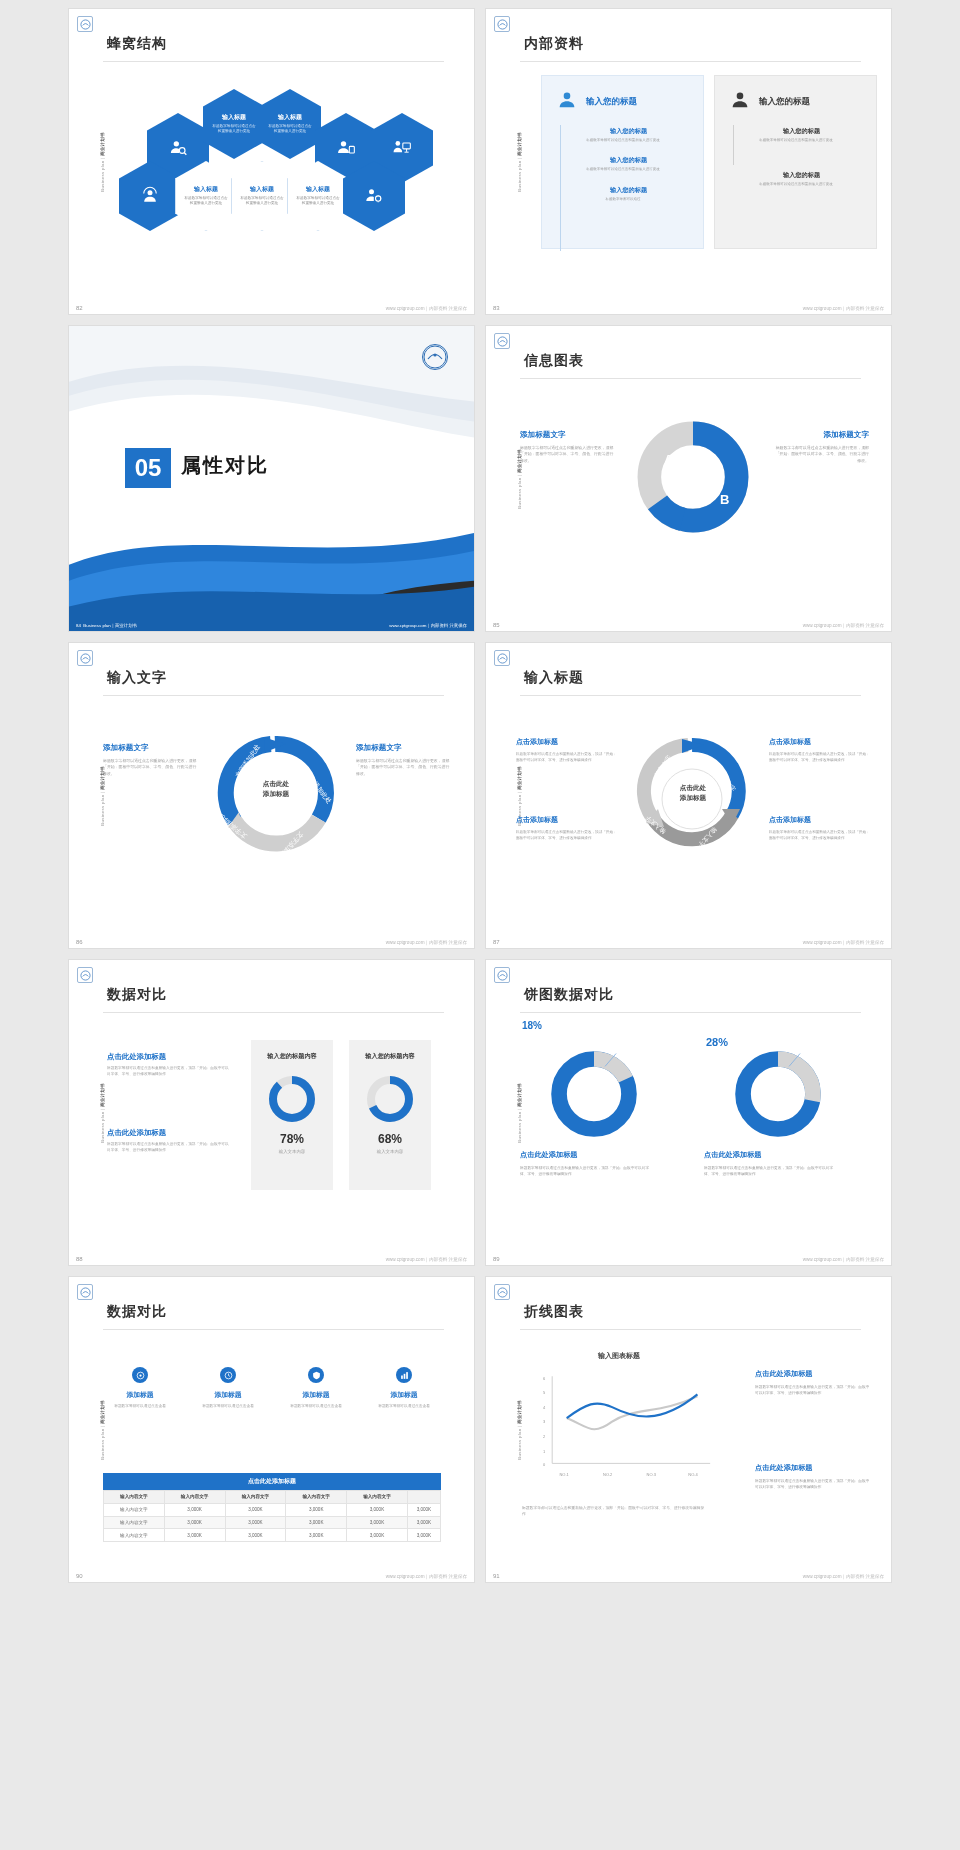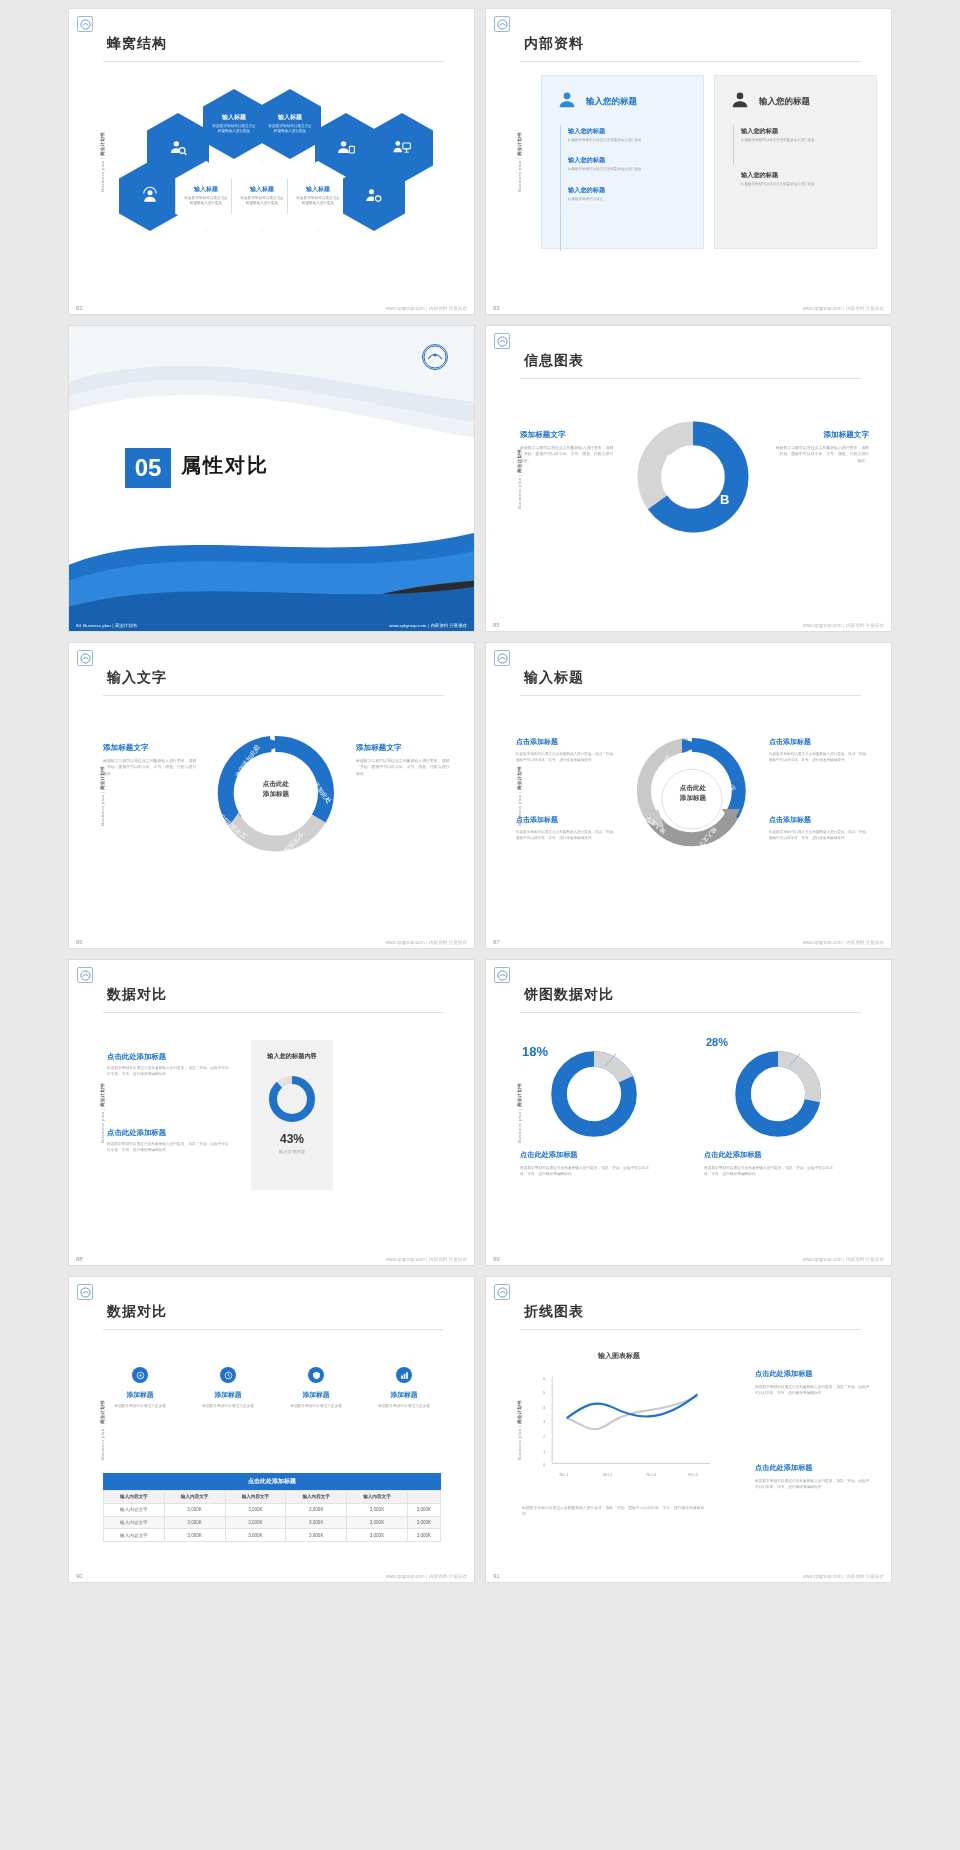--- a/index.html
+++ b/index.html
@@ -72,21 +72,21 @@
   .hex.blue { background:#1f72c8; color:#fff; }
   .hex.white { background:#fff; border:0; color:#1f72c8; }
   .hex .ht { font-size:6px; font-weight:bold; line-height:1.3; }
   .hex .hd { font-size:3.6px; line-height:1.45; color:#8a8a8a; margin-top:2px; padding:0 8px; }
   .hex.blue .hd { color:#d8e7f7; }
   .hexwrap { position:absolute; inset:0; }
   .hexicon svg { display:block; }
 
   
   .panel {
-    position:absolute; top:66px; width:163px; height:174px;
+    position:absolute; top:66px; width:163px; height:174px;text-align:center;
   }
   .panel.left { left:55px; background:#eef4fb; border:1px solid #dce8f5; }
   .panel.right { left:228px; background:#f1f1f1; border:1px solid #e4e4e4; }
   .panel .p-head {
     display:flex; align-items:center; gap:8px;
     padding:13px 14px 6px 14px;
   }
   .panel .p-head .p-title { font-size:8.5px; font-weight:bold; color:#1f72c8; }
   .panel.right .p-head .p-title { color:#3c3c3c; }
   .p-item { padding:6px 14px 0 14px; position:relative; }
@@ -490,21 +490,30 @@
       <div class="bt">点击此处添加标题</div>
       <div class="bb">标题数字等都可以通过点击和重新输入进行更改，顶部「开始」面板中可以对字体、字号、进行修改等编辑操作</div>
     </div>
 
     <div class="card88" style="left:182px;">
       <div class="c-t">输入您的标题内容</div>
       <svg width="50" height="50" viewBox="0 0 100 100" style="margin-top:13px;">
         <circle cx="50" cy="50" r="38" fill="none" stroke="#e0e0e0" stroke-width="16"></circle>
         <circle cx="50" cy="50" r="38" fill="none" stroke="#1f72c8" stroke-width="16" stroke-dasharray="210 239" transform="rotate(-90 50 50)"></circle>
       </svg>
-      <div class="c-pct">43%</div>
+      <div class="c-pct">78%</div>
+      <div class="c-sub">输入文本内容</div>
+    </div>
+    <div class="card88" style="left:280px;">
+      <div class="c-t">输入您的标题内容</div>
+      <svg width="50" height="50" viewBox="0 0 100 100" style="margin-top:13px;">
+        <circle cx="50" cy="50" r="38" fill="none" stroke="#e0e0e0" stroke-width="16"></circle>
+        <circle cx="50" cy="50" r="38" fill="none" stroke="#1f72c8" stroke-width="16" stroke-dasharray="162 239" transform="rotate(-90 50 50)"></circle>
+      </svg>
+      <div class="c-pct">68%</div>
       <div class="c-sub">输入文本内容</div>
     </div>
 
     <div class="footer">
       <span class="pg">88</span>
       <span class="fr"><span>www.cptgroup.com</span>｜<span>内部资料 注意保存</span></span>
     </div>
   </div>
 
   <div class="slide">
@@ -516,21 +525,21 @@
     </div>
     <div class="side-label"><span>Business plan</span>｜<b>商业计划书</b></div>
     <div class="slide-title">饼图数据对比</div>
     <div class="title-rule"></div>
 
     <svg style="position:absolute; left:62px; top:88px;" width="92" height="92" viewBox="0 0 100 100">
       <circle cx="50" cy="50" r="38" fill="none" stroke="#1f72c8" stroke-width="17"></circle>
       <circle cx="50" cy="50" r="38" fill="none" stroke="#d4d4d4" stroke-width="17" stroke-dasharray="43 196" transform="rotate(-90 50 50)"></circle>
       <path d="M62 20 L74 6" stroke="#8ab4e0" stroke-width="1" fill="none"></path>
     </svg>
-    <div style="position:absolute; left:36px; top:84px; font-size:13px; font-weight:bold; color:#1f72c8;">18%</div>
+    <div style="position:absolute; left:36px; top:60px; font-size:10px; font-weight:bold; color:#1f72c8;">18%</div>
     <div style="position:absolute; left:34px; top:190px; width:130px;">
       <div class="legend-t" style="font-size:7.2px;">点击此处添加标题</div>
       <div class="legend-b" style="font-size:3.7px;">标题数字等都可以通过点击和重新输入进行更改，顶部「开始」面板中可以对字体、字号、进行修改等编辑操作</div>
     </div>
 
     <svg style="position:absolute; left:246px; top:88px;" width="92" height="92" viewBox="0 0 100 100">
       <circle cx="50" cy="50" r="38" fill="none" stroke="#1f72c8" stroke-width="17"></circle>
       <circle cx="50" cy="50" r="38" fill="none" stroke="#d4d4d4" stroke-width="17" stroke-dasharray="67 196" transform="rotate(-90 50 50)"></circle>
       <path d="M62 20 L74 6" stroke="#8ab4e0" stroke-width="1" fill="none"></path>
     </svg>

